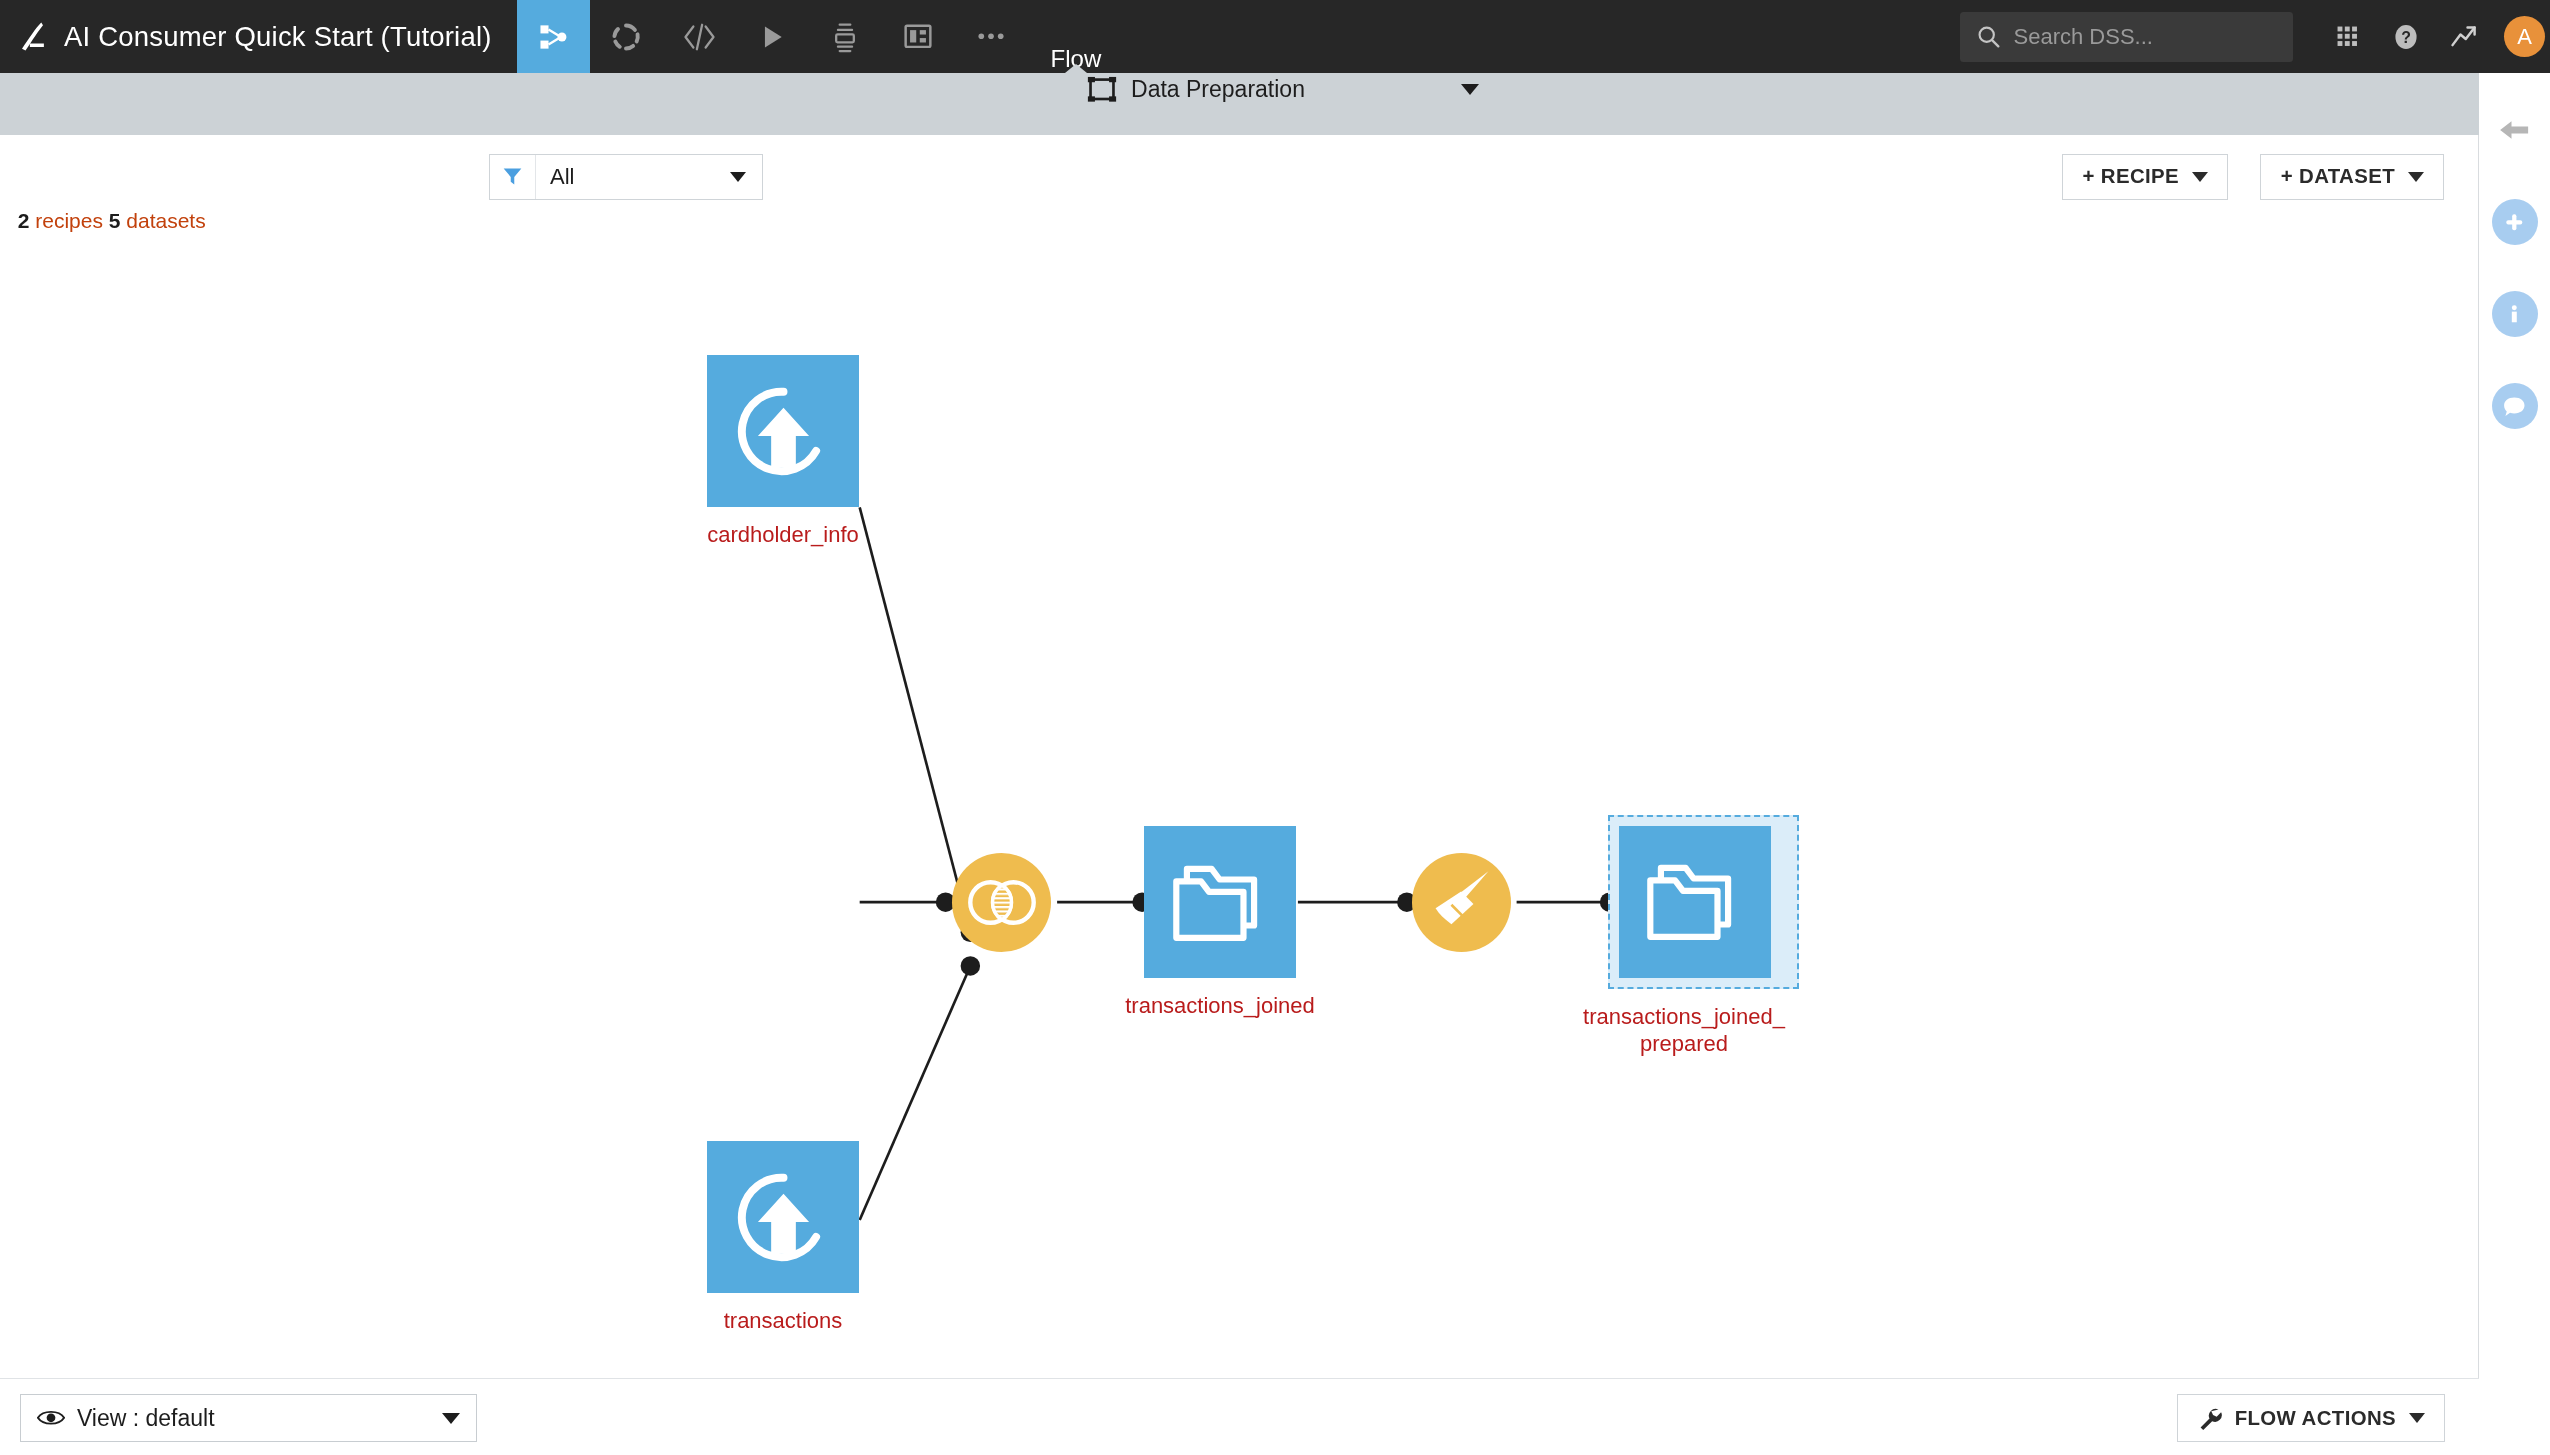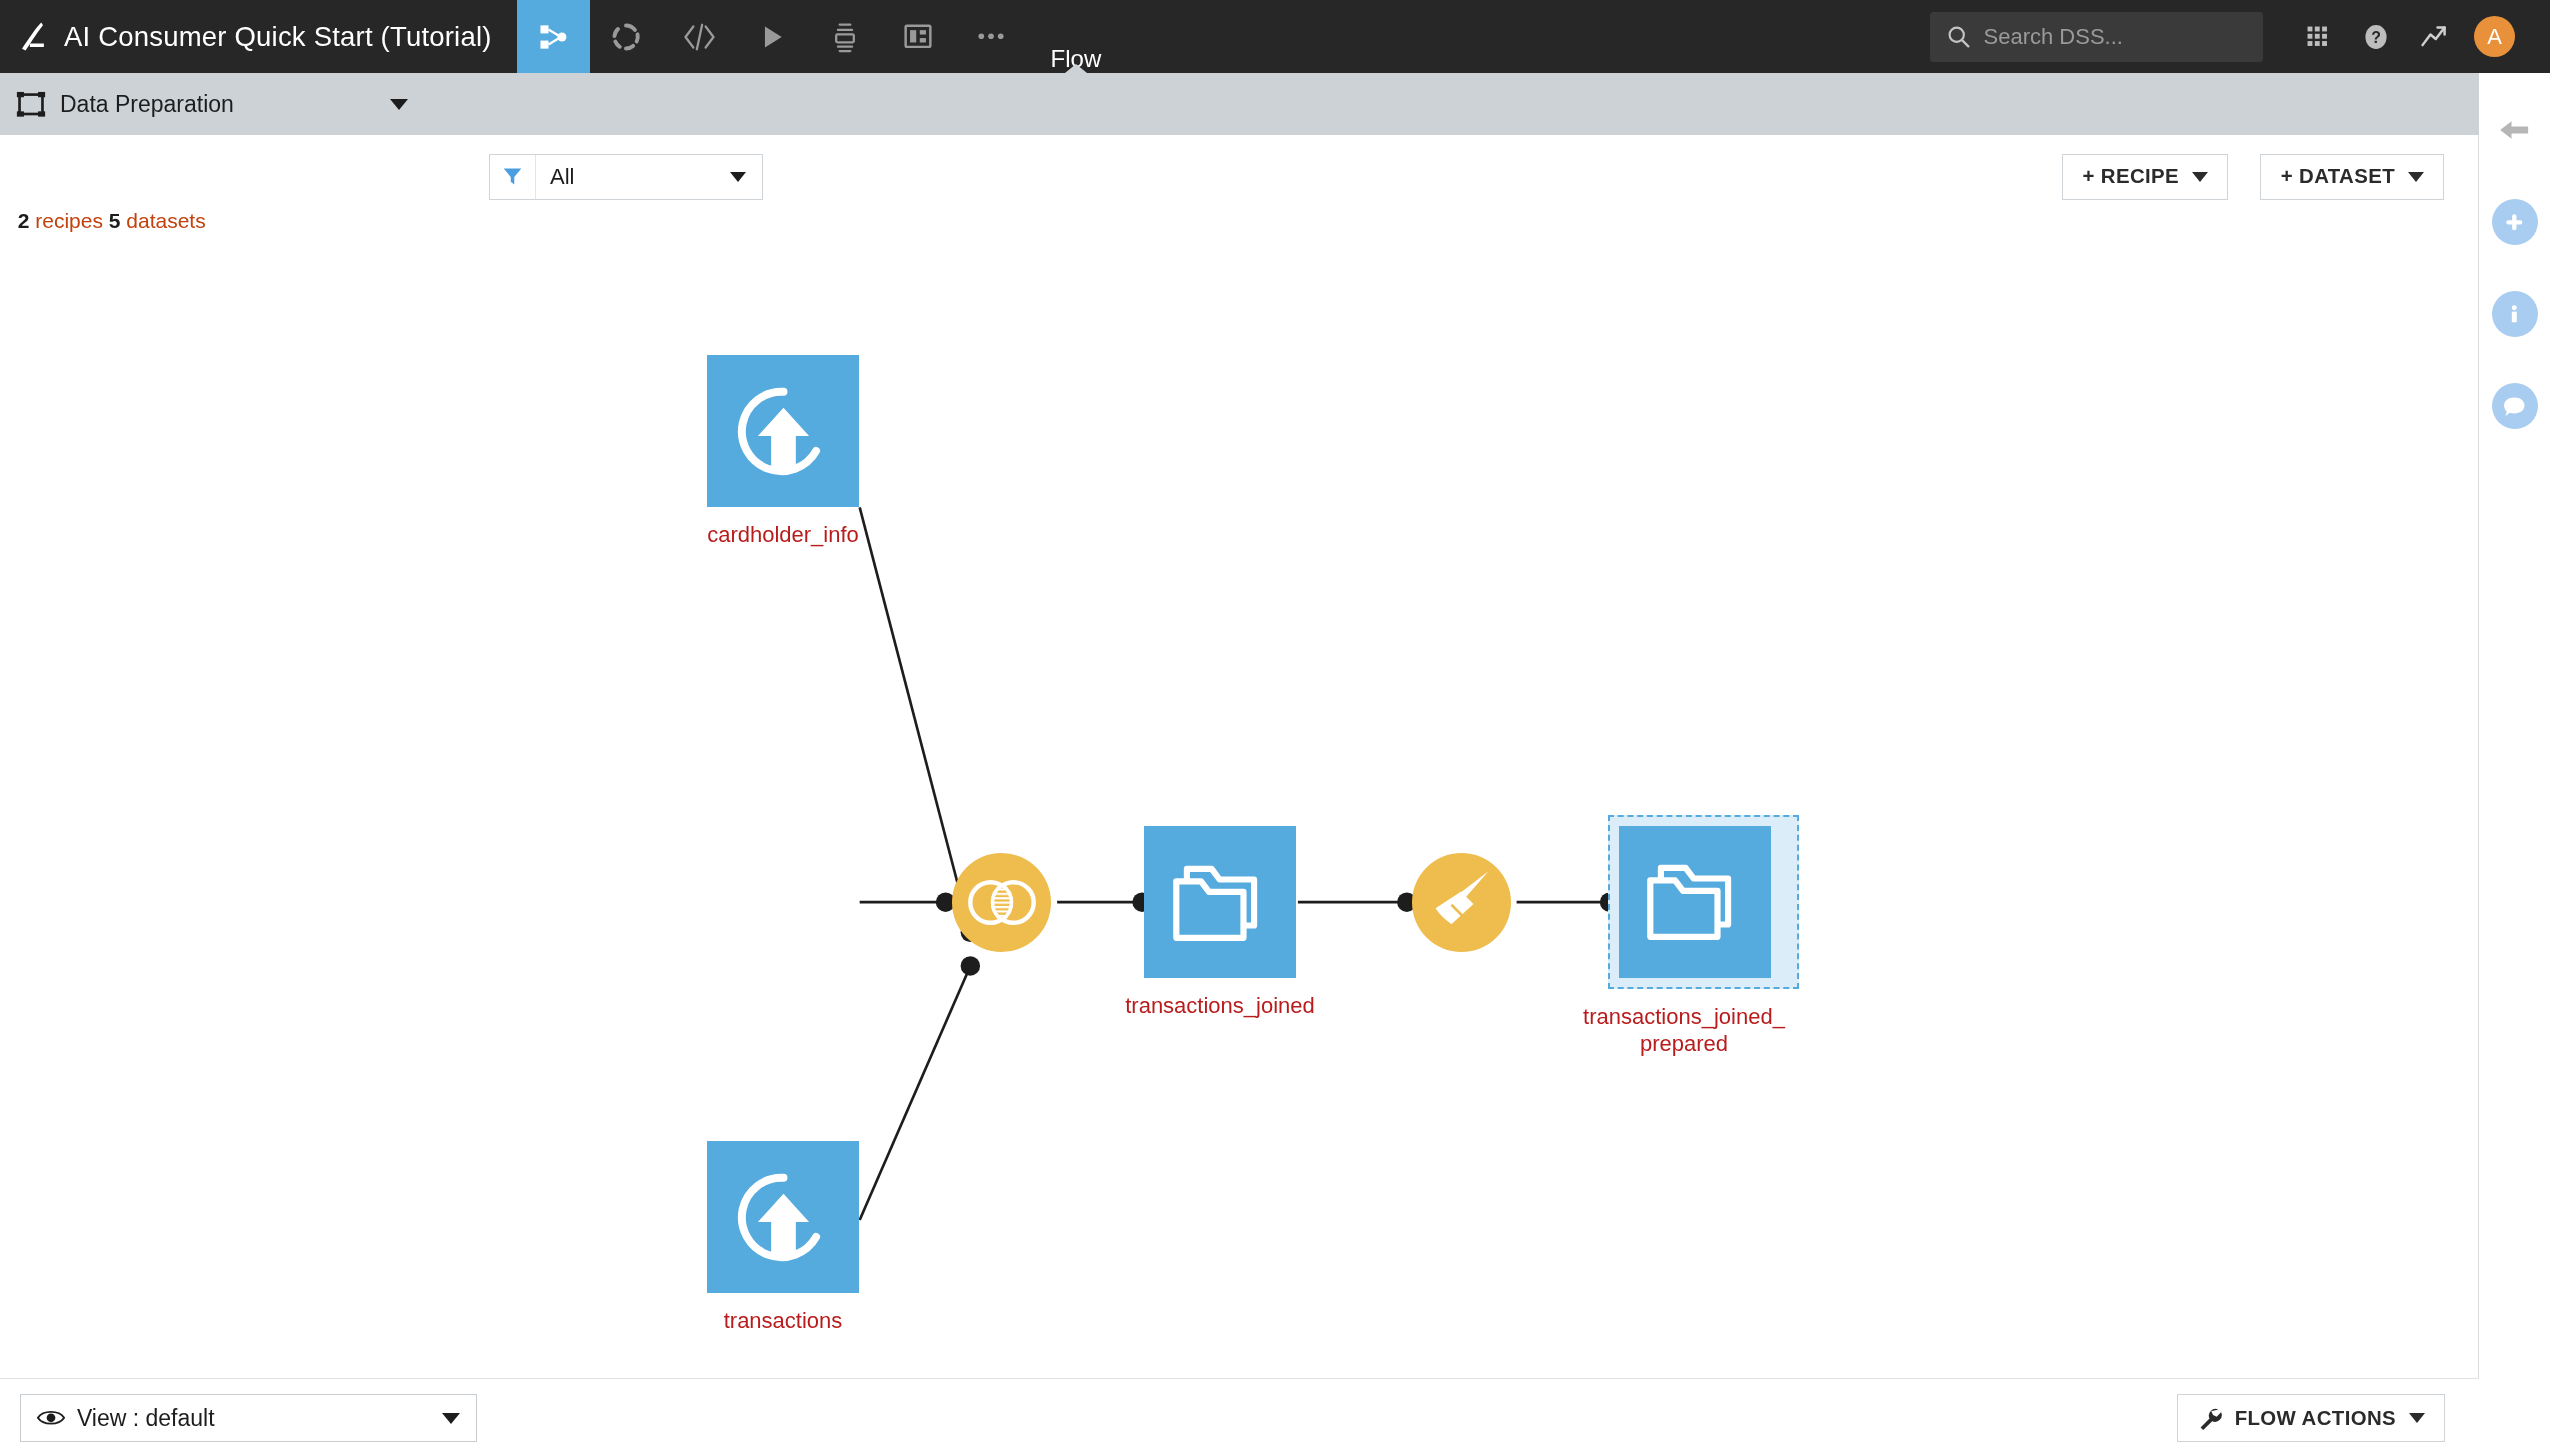--- a/index.html
+++ b/index.html
@@ -51,21 +51,21 @@
     position: absolute;
     bottom: 0; left: 50%; transform: translateX(-50%);
     width: 0; height: 0;
     border-left: 11.5px solid transparent;
     border-right: 11.5px solid transparent;
     border-bottom: 9.7px solid #ccd2d6;
   }
   .nav-right {
     margin-left: auto;
     display: flex; align-items: center;
-    padding-right: 35px; gap: 3.5px;
+    padding-right: 5px; gap: 3.5px;
   }
   .search-dss {
     width: 333px; height: 50px;
     background: #3a3a3a;
     border-radius: 3.5px;
     display: flex; align-items: center;
     padding: 0 16px; gap: 12.4px;
     margin-right: 23px;
     cursor: text;
   }
@@ -83,21 +83,21 @@
     color: #ffffff; font-size: 22px; font-weight: 400;
     display: flex; align-items: center; justify-content: center;
     margin-left: 8.9px; cursor: pointer;
   }
 
   
   .zonebar {
     position: absolute; top: 73px; left: 0;
     width: 2550px; height: 62px;
     background: #ccd2d6;
-    display: flex; align-items: center;
+    display: flex; align-items: center; flex-direction: column;
   }
   .zone-chip {
     display: flex; align-items: center; gap: 14px;
     padding-left: 16px; cursor: pointer;
     height: 62px;
   }
   .zone-name { font-size: 23px; color: #1d1d1d; }
   .zone-caret {
     width: 0; height: 0;
     border-left: 9.7px solid transparent;

